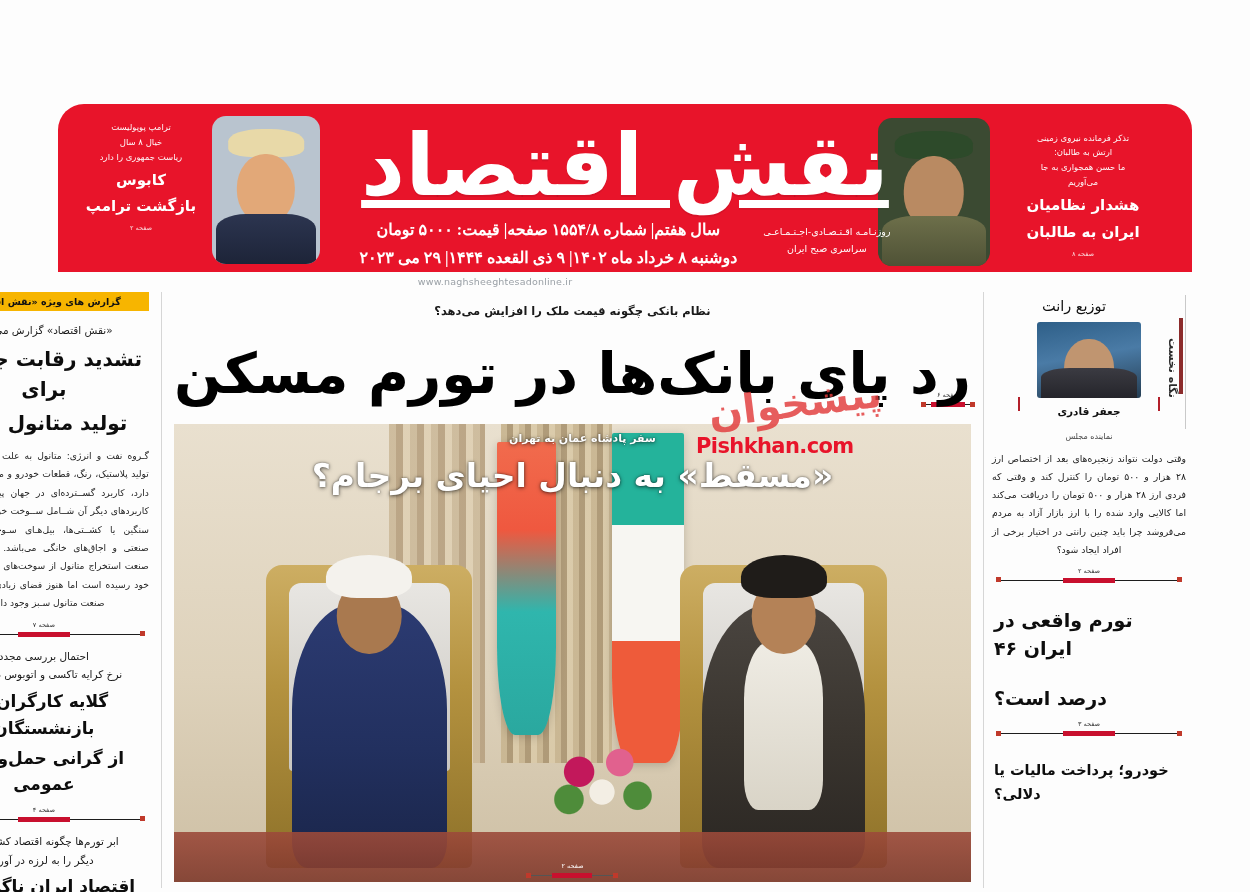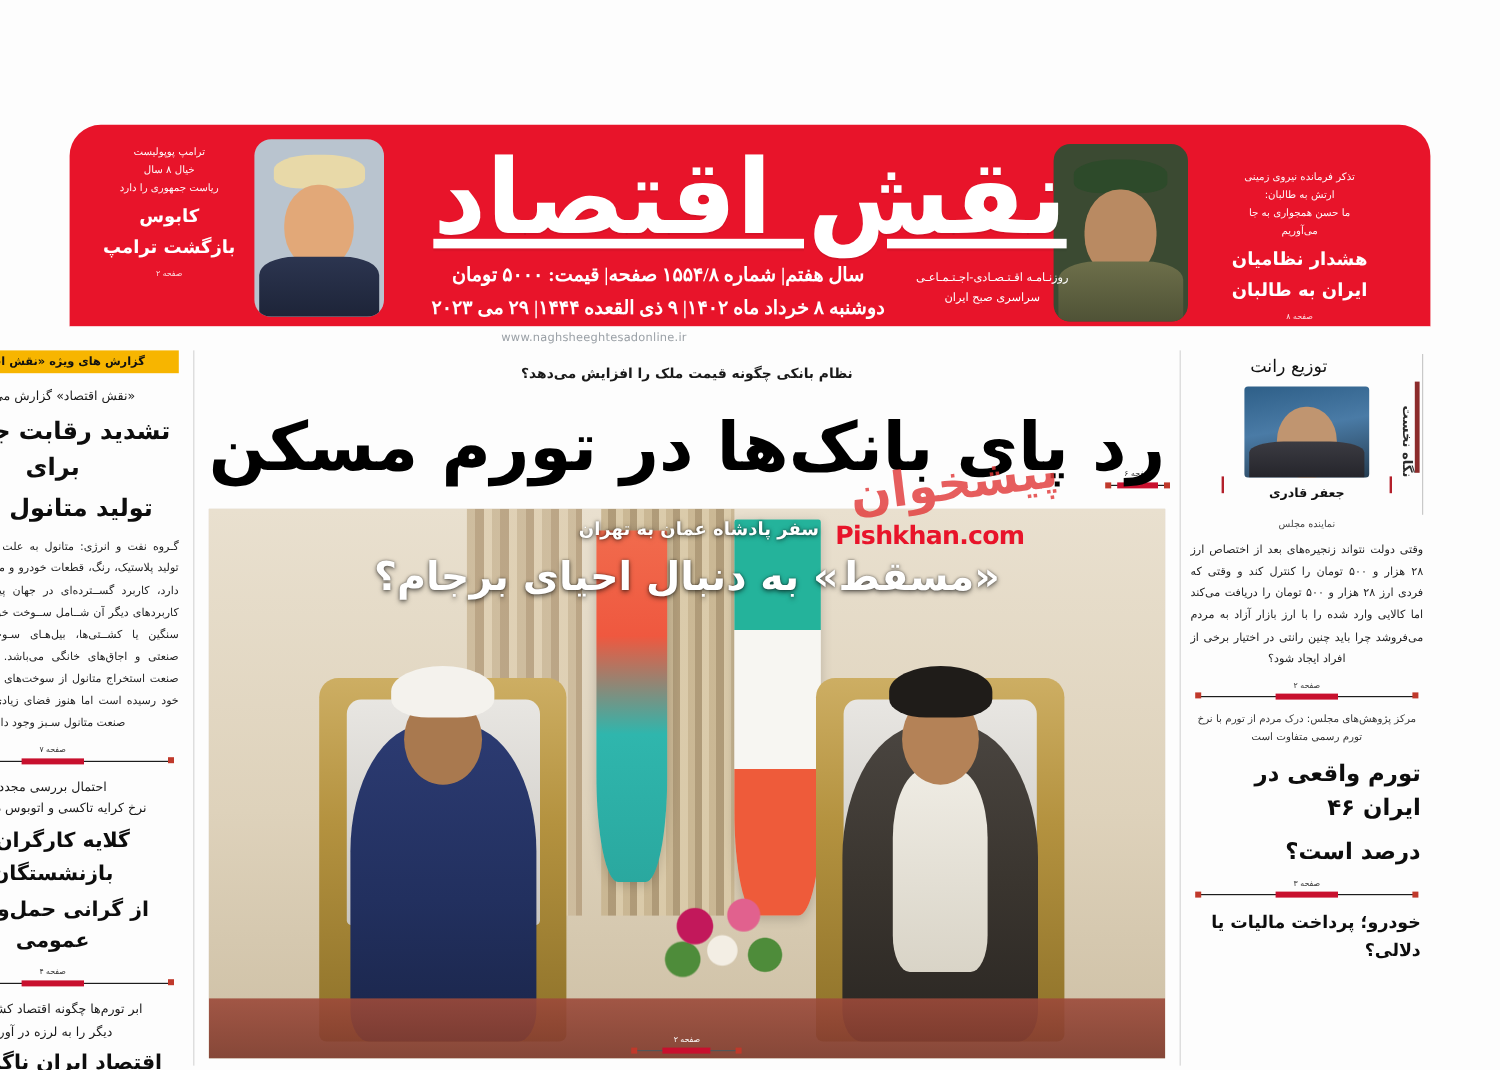--- a/index.html
+++ b/index.html
@@ -24,21 +24,21 @@
     background: #e8142a;
     border-radius: 26px 26px 0 0;
     overflow: hidden;
   }
   .masthead-inner { position: relative; width: 100%; height: 100%; }
 
   
   .promo-left {
     position: absolute; right: 14px; top: 12px;
     width: 300px; height: 152px;
-    display: flex; flex-direction: row-reverse; align-items: flex-end;
+    display: flex; flex-direction: row-reverse; align-items: center;
   }
   .promo-photo {
     width: 112px; height: 148px;
     border-radius: 14px;
     overflow: hidden;
     flex: 0 0 auto;
     background: #3b4a32;
     position: relative;
   }
   .promo-photo.trump { background: #b9c4cf; }
@@ -214,21 +214,21 @@
     padding: 0 3px; white-space: nowrap;
   }
 
   .brief { margin: 0 2px; }
   .brief-kicker {
     font-size: 8.6px; line-height: 1.75; color: #333;
     text-align: center; letter-spacing: -.15px;
   }
   .brief-head {
     font-size: 19px; line-height: 1.5; font-weight: 700; color: #0d0d0d;
-    text-align: right; margin-top: 8px; letter-spacing: -.6px;
+    text-align: left; margin-top: 21px; letter-spacing: -.6px;
   }
   .brief-head.sm { font-size: 14.5px; line-height: 1.62; letter-spacing: -.4px; }
 
   .vsep {
     width: 1px; flex: 0 0 1px; background: #d6d6d6;
     margin: 0 8px;
   }
 
   
   .col-center {
@@ -264,21 +264,21 @@
     height: 458px;
     overflow: hidden;
     background: #cfc4b0;
   }
   .photo-caption-wrap {
     position: absolute; left: 0; right: 0; top: 8px;
     text-align: center; z-index: 5; color: #fff;
     text-shadow: 0 1px 4px rgba(0,0,0,.55), 0 0 2px rgba(0,0,0,.5);
   }
   .photo-kicker {
-    font-size: 15px; font-weight: 700; letter-spacing: -.4px; padding-left: 20px;
+    font-size: 11px; font-weight: 700; letter-spacing: -.4px; padding-left: 20px;
   }
   .photo-head {
     font-size: 33px; font-weight: 700; letter-spacing: -1.4px;
     margin-top: 10px; line-height: 1.25;
   }
   .photo-pref {
     position: absolute; bottom: 2px; left: 50%;
     transform: translateX(-50%);
     width: 92px; z-index: 6;
   }
@@ -529,21 +529,20 @@
 
       <div class="pref">
         <div class="line"></div>
           <div class="bar"></div>
         <div class="dot l"></div>
           <div class="dot r"></div>
         <div class="num">صفحه ۲</div>
       </div>
 
       <div class="brief">
-        <div class="brief-kicker">مرکز پژوهش‌های مجلس: درک مردم از تورم با نرخ تورم رسمی متفاوت است</div>
         <div class="brief-head">تورم واقعی در ایران ۴۶</div>
         <div class="brief-head">درصد است؟</div>
       </div>
       <div class="pref">
         <div class="line"></div>
           <div class="bar"></div>
         <div class="dot l"></div>
           <div class="dot r"></div>
         <div class="num">صفحه ۳</div>
       </div>

